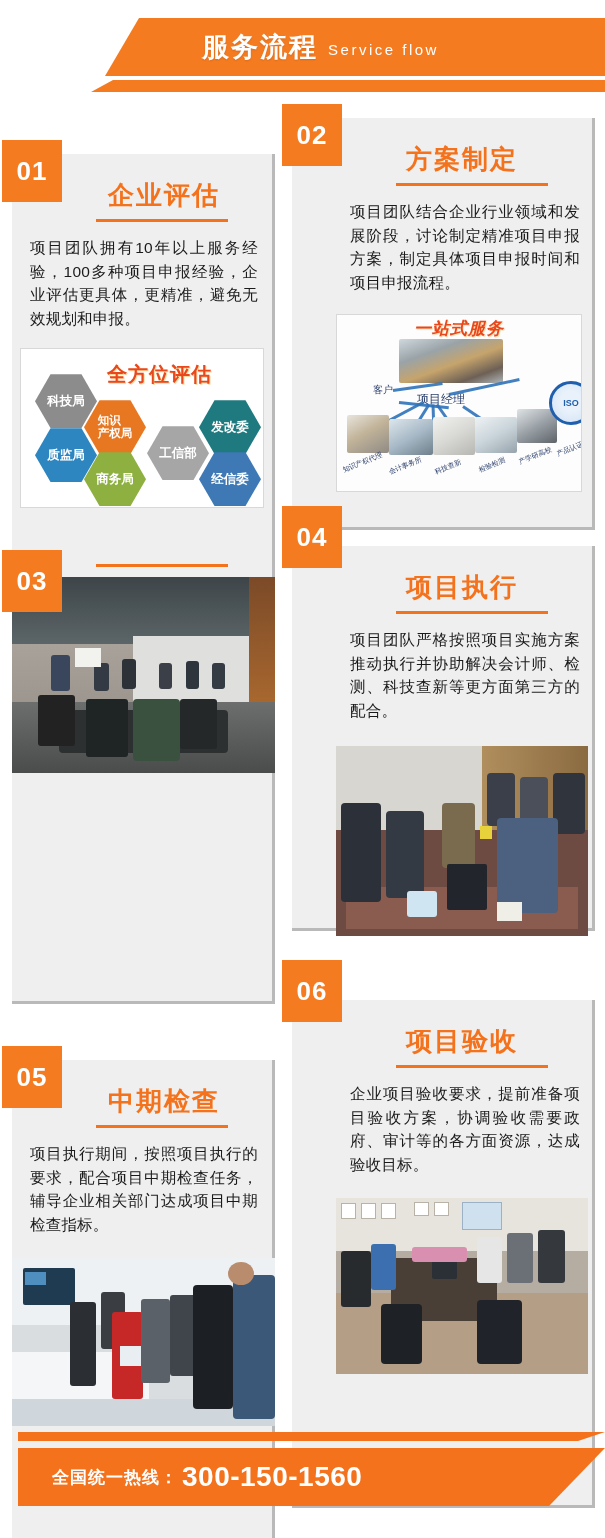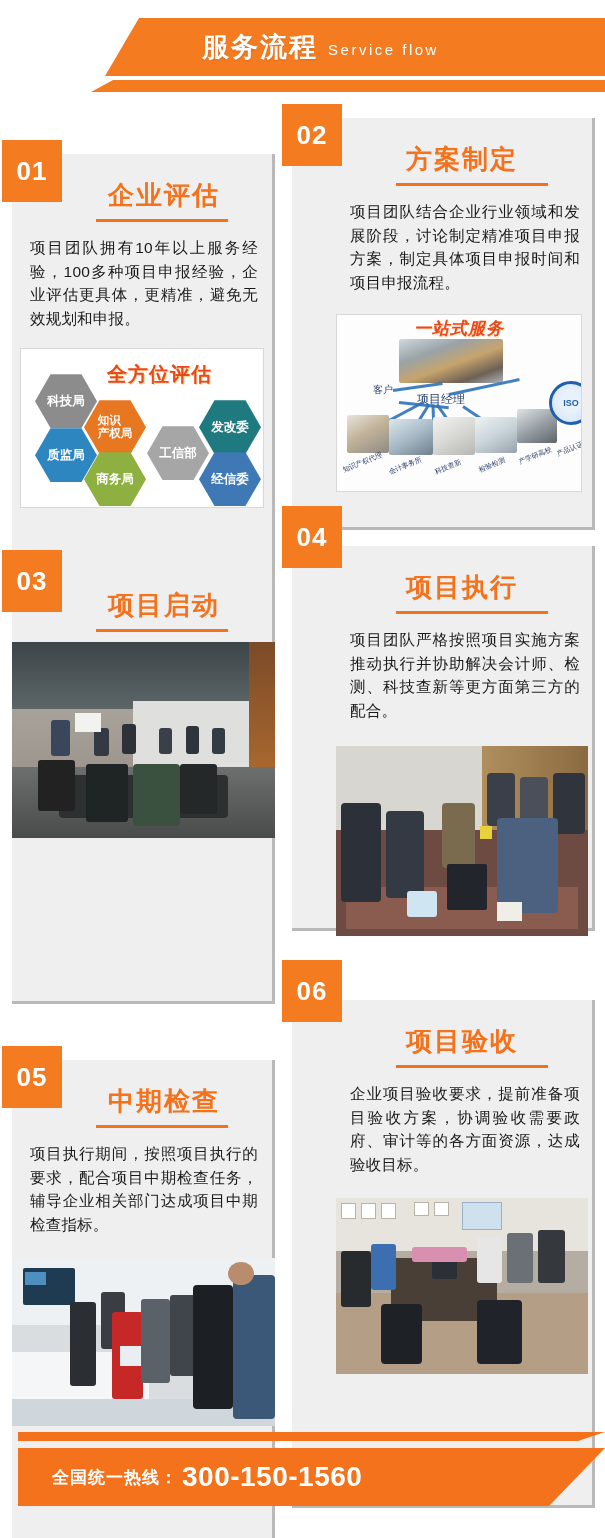--- a/index.html
+++ b/index.html
@@ -220,21 +220,20 @@
           <span class="oss-lab rot" style="left:100px; top:152px;">科技查新</span>
           <span class="oss-lab rot" style="left:144px; top:150px;">检验检测</span>
           <span class="oss-lab rot" style="left:184px; top:142px;">产学研高校</span>
           <span class="oss-lab rot" style="left:222px; top:134px;">产品认证基金</span>
         </div>
       </div>
     </div>
 
     <div class="card left" style="top:460px; height:440px;">
       <div class="badge">03</div>
-      <div class="card-title">项目启动</div>
       <div class="rule"></div>
 
       <div class="figure" style="margin:10px 8px 10px 0; height:196px; width:263px;">
         <div class="scene" style="background:#b9bcbc;">
           <div class="sb" style="left:0;top:0;width:100%;height:34%;background:linear-gradient(180deg,#3d4548,#5c6568);"></div>
           <div class="sb" style="left:0;top:34%;width:46%;height:66%;background:linear-gradient(180deg,#a9a29b,#8e8881);"></div>
           <div class="sb" style="left:46%;top:30%;width:44%;height:36%;background:#dfe0de;"></div>
           <div class="sb" style="right:0;top:0;width:10%;height:66%;background:linear-gradient(180deg,#7b4a28,#a9682f);"></div>
           <div class="sb" style="left:0;bottom:0;width:100%;height:36%;background:linear-gradient(180deg,#6d6f6e,#4a4c4c);"></div>
           <div class="sb" style="left:18%;bottom:10%;width:64%;height:22%;background:#2d3031;border-radius:4px;"></div>

